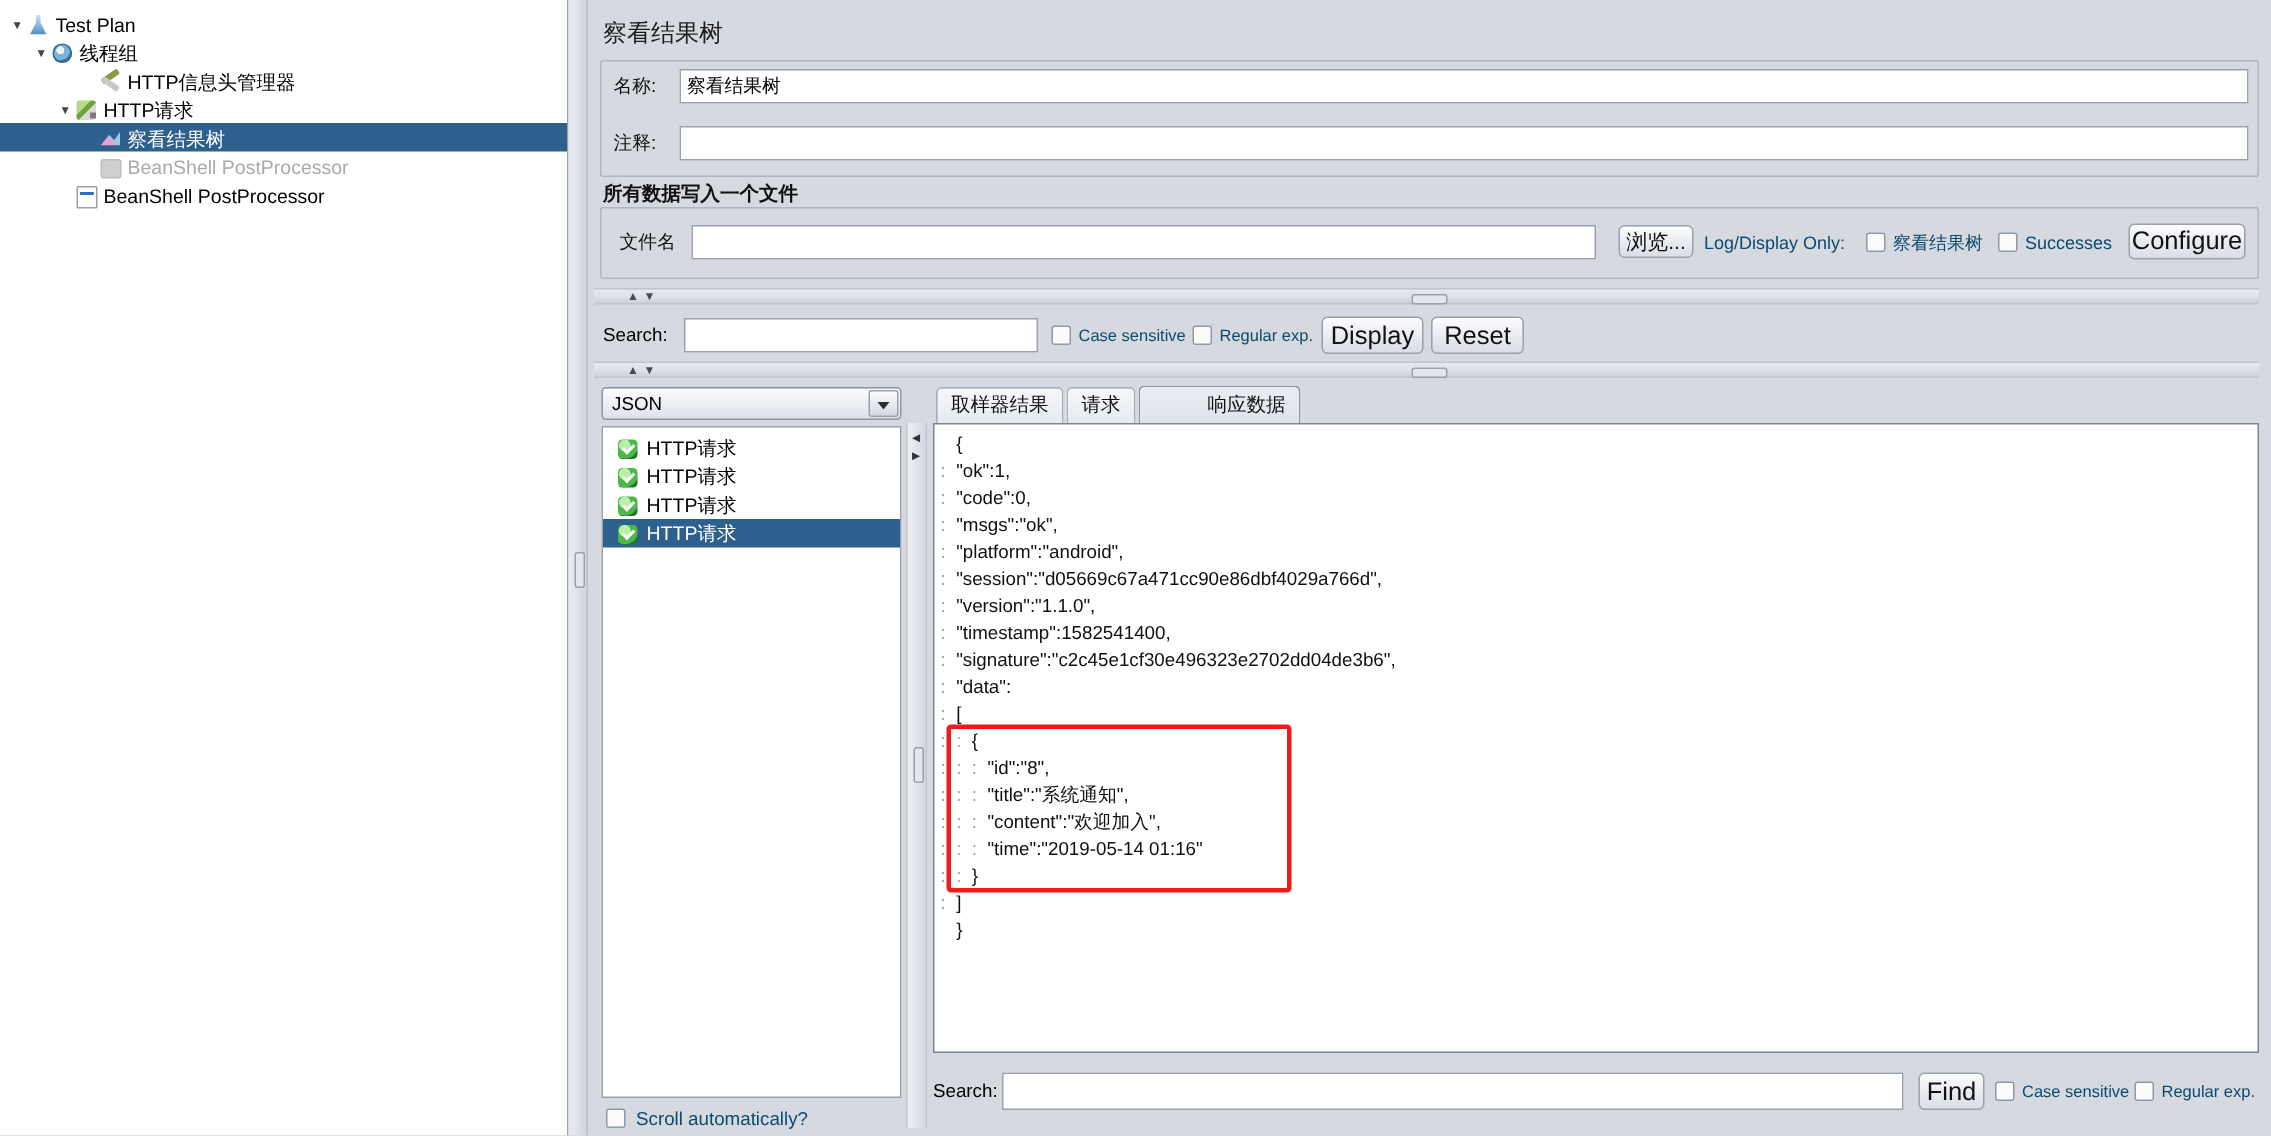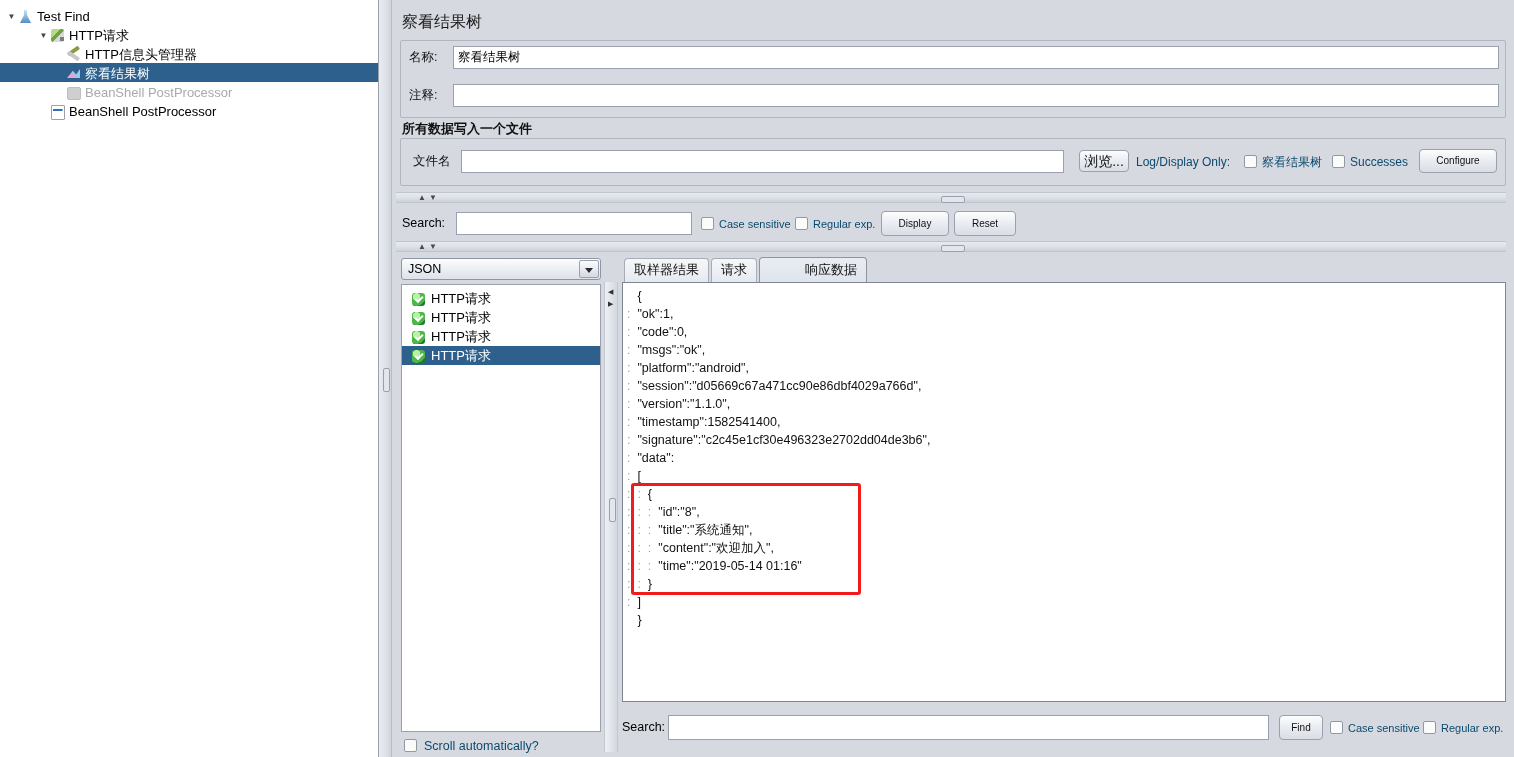--- a/index.html
+++ b/index.html
@@ -112,21 +112,21 @@
     position: absolute; left: 8px; top: 138px; width: 1106px; height: 48px;
     border: 1px solid #b0b5be; background: #d6d9e0; box-sizing: border-box; border-radius:2px;
   }
 
   .btn {
     position: absolute;
     background: linear-gradient(#fdfdfe,#e7eaef 55%,#dadee5);
     border: 1px solid #9aa0ad;
     border-radius: 4px;
     font-family: "Liberation Sans", sans-serif;
-    font-size: 10px;
+    font-size: 17px;
     color: #111;
     text-align: center;
     box-sizing: border-box;
     cursor: default;
     white-space: nowrap;
   }
   .cb {
     position: absolute;
     width: 13px; height: 13px;
     background: #fbfbfc;
@@ -260,23 +260,24 @@
   #bottom-search { position: absolute; left: 226px; top: 456px; width: 884px; height: 32px; }
   #bottom-search .lbl { position:absolute; left:0; top:8px; font-size:12.5px; }
 </style>
 </head>
 <body>
 
 <div id="root">
 
   <div id="tree-panel">
     <div id="tree-rows">
-        <div class="tree-row" style="margin-top: 6px;"><span style="display: inline-block; width: 6px;"></span><span class="tw">▼</span><span class="tree-icon ic-flask"></span><span class="tree-label">Test Find</span></div>
+        <div class="tree-row" style="margin-top: 6px;"><span style="display: inline-block; width: 6px;"></span><span class="tw">▼</span><span class="tree-icon ic-flask"></span><span class="tree-label">Test Plan</span></div>
+        <div class="tree-row" style="margin-top: 0px;"><span style="display: inline-block; width: 22px;"></span><span class="tw">▼</span><span class="tree-icon ic-gear"></span><span class="tree-label">线程组</span></div>
+        <div class="tree-row" style="margin-top: 0px;"><span style="display: inline-block; width: 54px;"></span><span class="tw"></span><span class="tree-icon ic-tools"></span><span class="tree-label">HTTP信息头管理器</span></div>
         <div class="tree-row" style="margin-top: 0px;"><span style="display: inline-block; width: 38px;"></span><span class="tw">▼</span><span class="tree-icon ic-pen"></span><span class="tree-label">HTTP请求</span></div>
-        <div class="tree-row" style="margin-top: 0px;"><span style="display: inline-block; width: 54px;"></span><span class="tw"></span><span class="tree-icon ic-tools"></span><span class="tree-label">HTTP信息头管理器</span></div>
         <div class="tree-row selected" style="margin-top: 0px;"><span style="display: inline-block; width: 54px;"></span><span class="tw"></span><span class="tree-icon ic-chart"></span><span class="tree-label">察看结果树</span></div>
         <div class="tree-row disabled" style="margin-top: 0px;"><span style="display: inline-block; width: 54px;"></span><span class="tw"></span><span class="tree-icon ic-post-dim"></span><span class="tree-label">BeanShell PostProcessor</span></div>
         <div class="tree-row" style="margin-top: 0px;"><span style="display: inline-block; width: 38px;"></span><span class="tw"></span><span class="tree-icon ic-post"></span><span class="tree-label">BeanShell PostProcessor</span></div>
       </div>
   </div>
 
   <div id="vsplit">
     <div class="grip"></div>
   </div>
 

